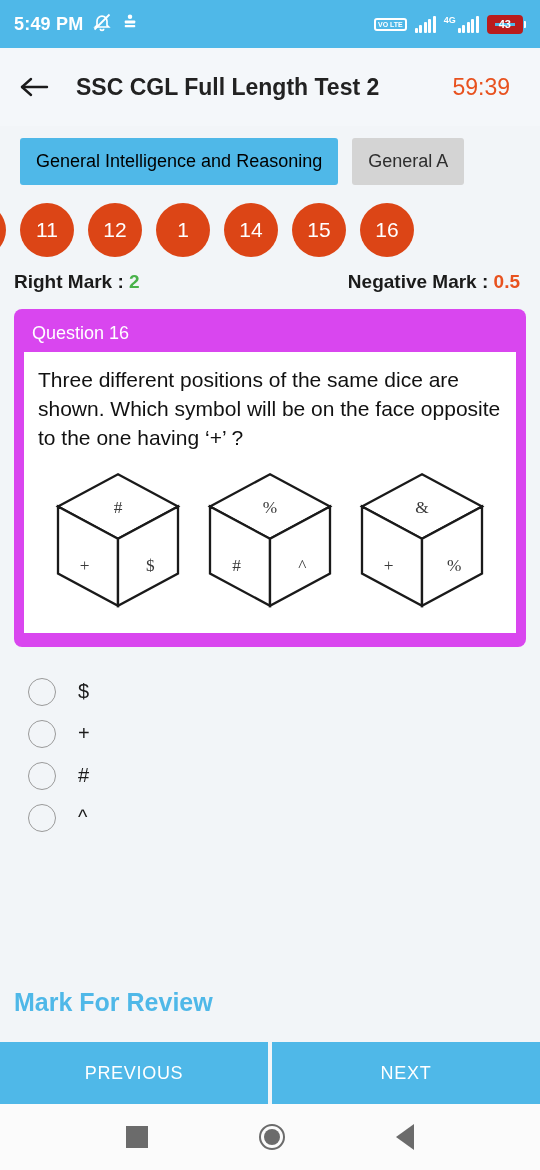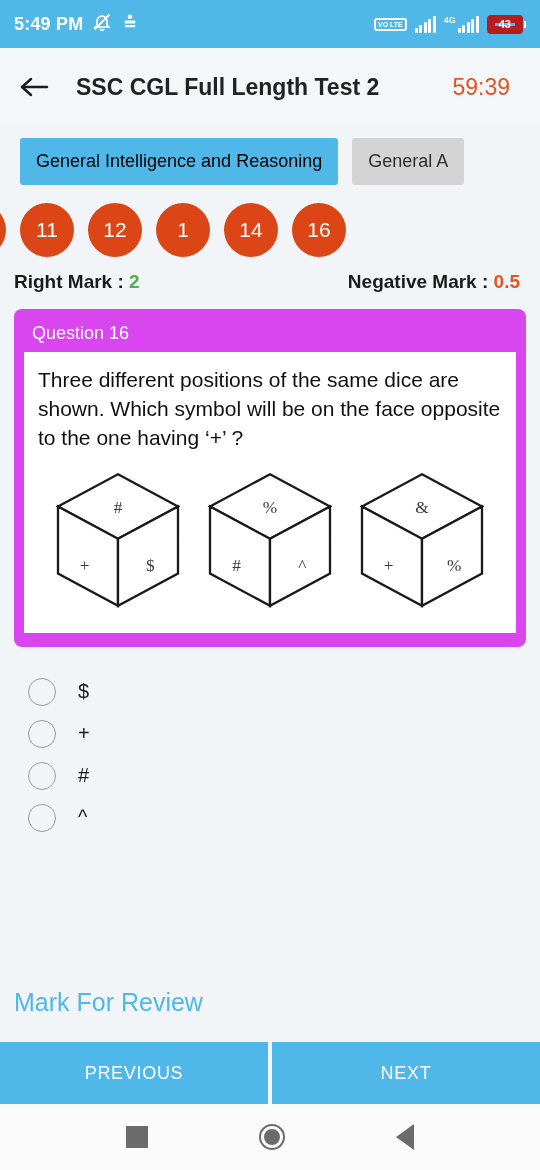--- a/index.html
+++ b/index.html
@@ -99,21 +99,21 @@
   .option { display:flex; align-items:center; gap:22px; height:42px; margin-bottom:0; }
   .radio {
     width:28px; height:28px; border-radius:50%;
     border:1.5px solid #9a9a9a; background:transparent; flex:none;
   }
   .opt-label { font-size:20px; color:#1b1b1b; }
 
   
   .mark-review {
     position:absolute; left:14px; top:988px;
-    font-size:25px; font-weight:normal; color:#4fb8e8;
+    font-size:25px; font-weight:bold; color:#4fb8e8;
   }
 
   
   .navbtns {
     position:absolute; left:0; right:0; top:1042px; height:62px;
     display:flex; gap:4px;
   }
   .navbtn {
     flex:1; background:#4fb8e8; color:#fff; font-size:18px;
     letter-spacing:.7px; display:flex; align-items:center; justify-content:center;
@@ -201,20 +201,21 @@
     <div class="tab active">General Intelligence and Reasoning</div>
     <div class="tab inactive">General A</div>
   </div>
 
   <div class="qstrip">
     <div class="qnum cut"></div>
     <div class="qnum">11</div>
     <div class="qnum">12</div>
     <div class="qnum">1</div>
     <div class="qnum">14</div>
+    <div class="qnum">15</div>
     <div class="qnum">16</div>
   </div>
 
   <div class="marks">
     <span class="right-mark"><span>Right Mark : </span><span class="val-green">2</span></span>
     <span class="neg-mark"><span>Negative Mark : </span><span class="val-orange">0.5</span></span>
   </div>
 
   <div class="qcard">
     <div class="qcard-label">Question 16</div>

